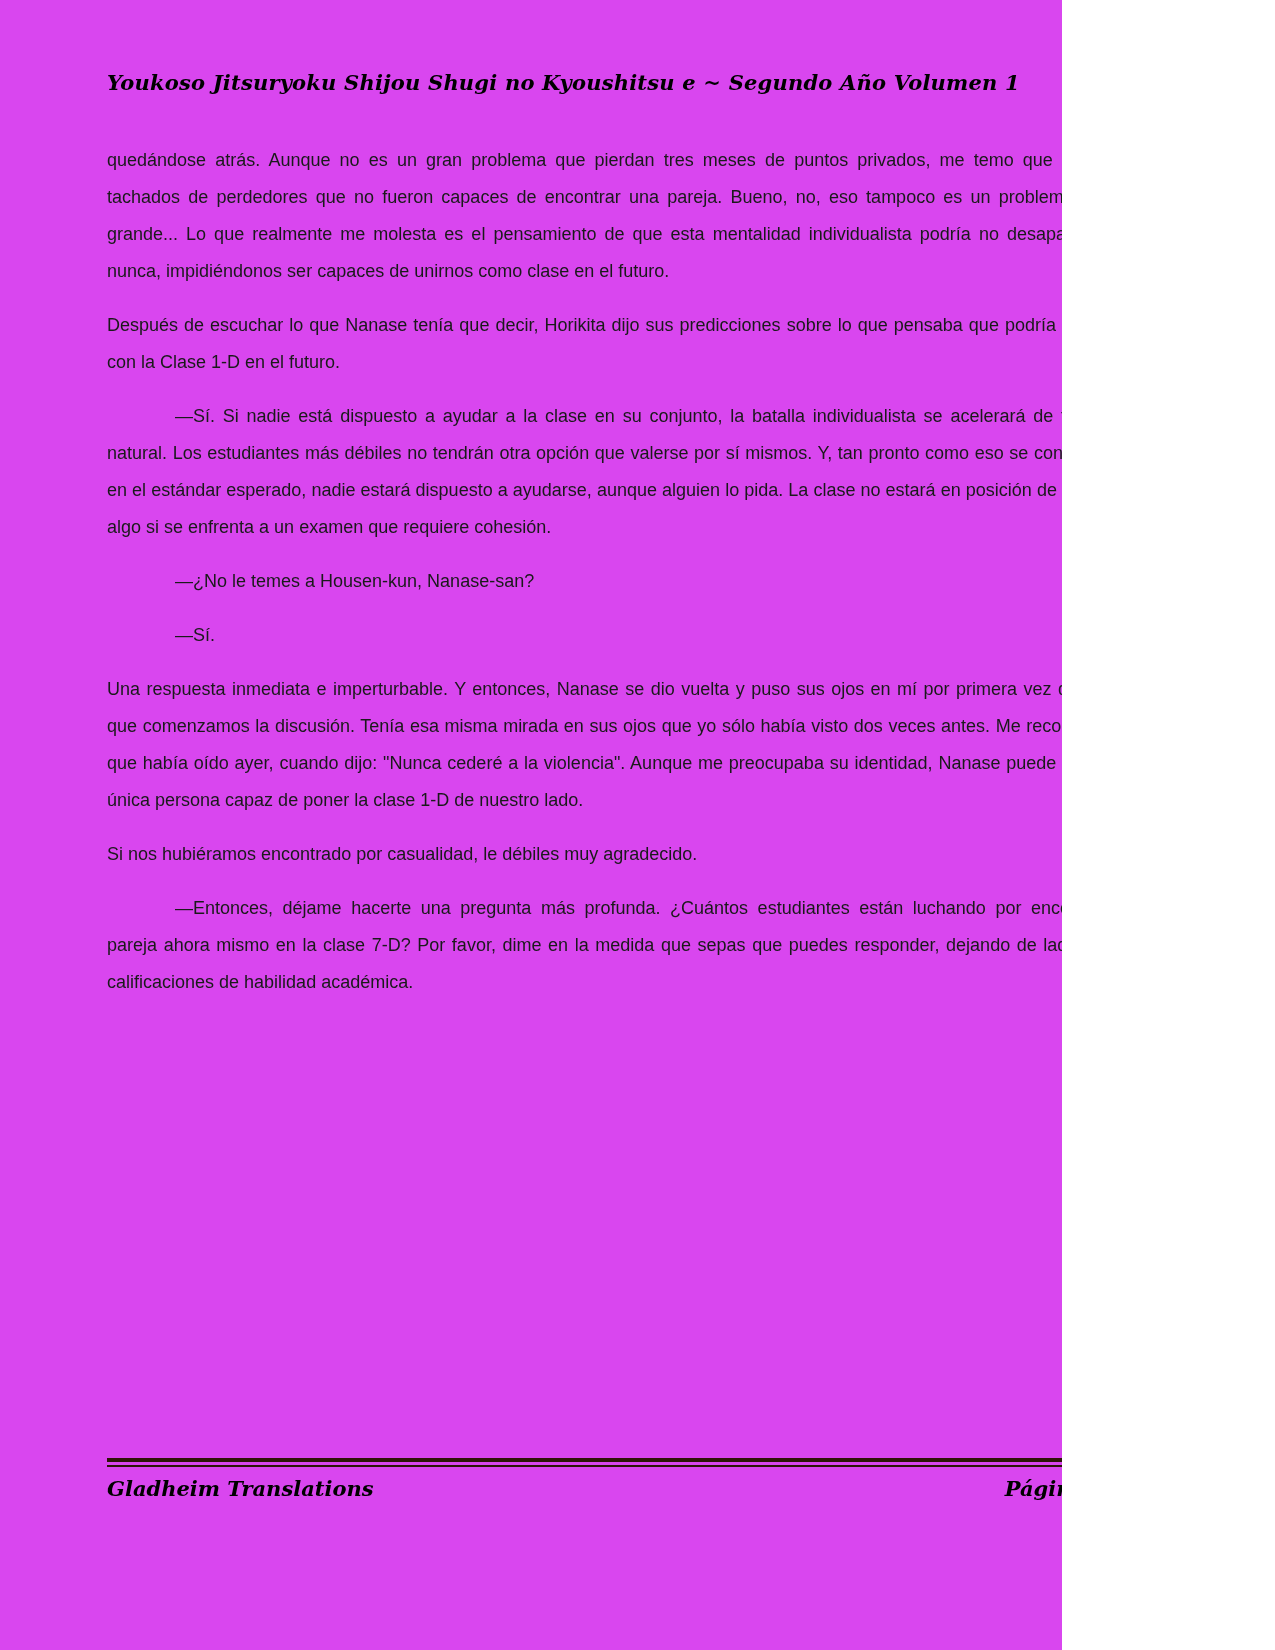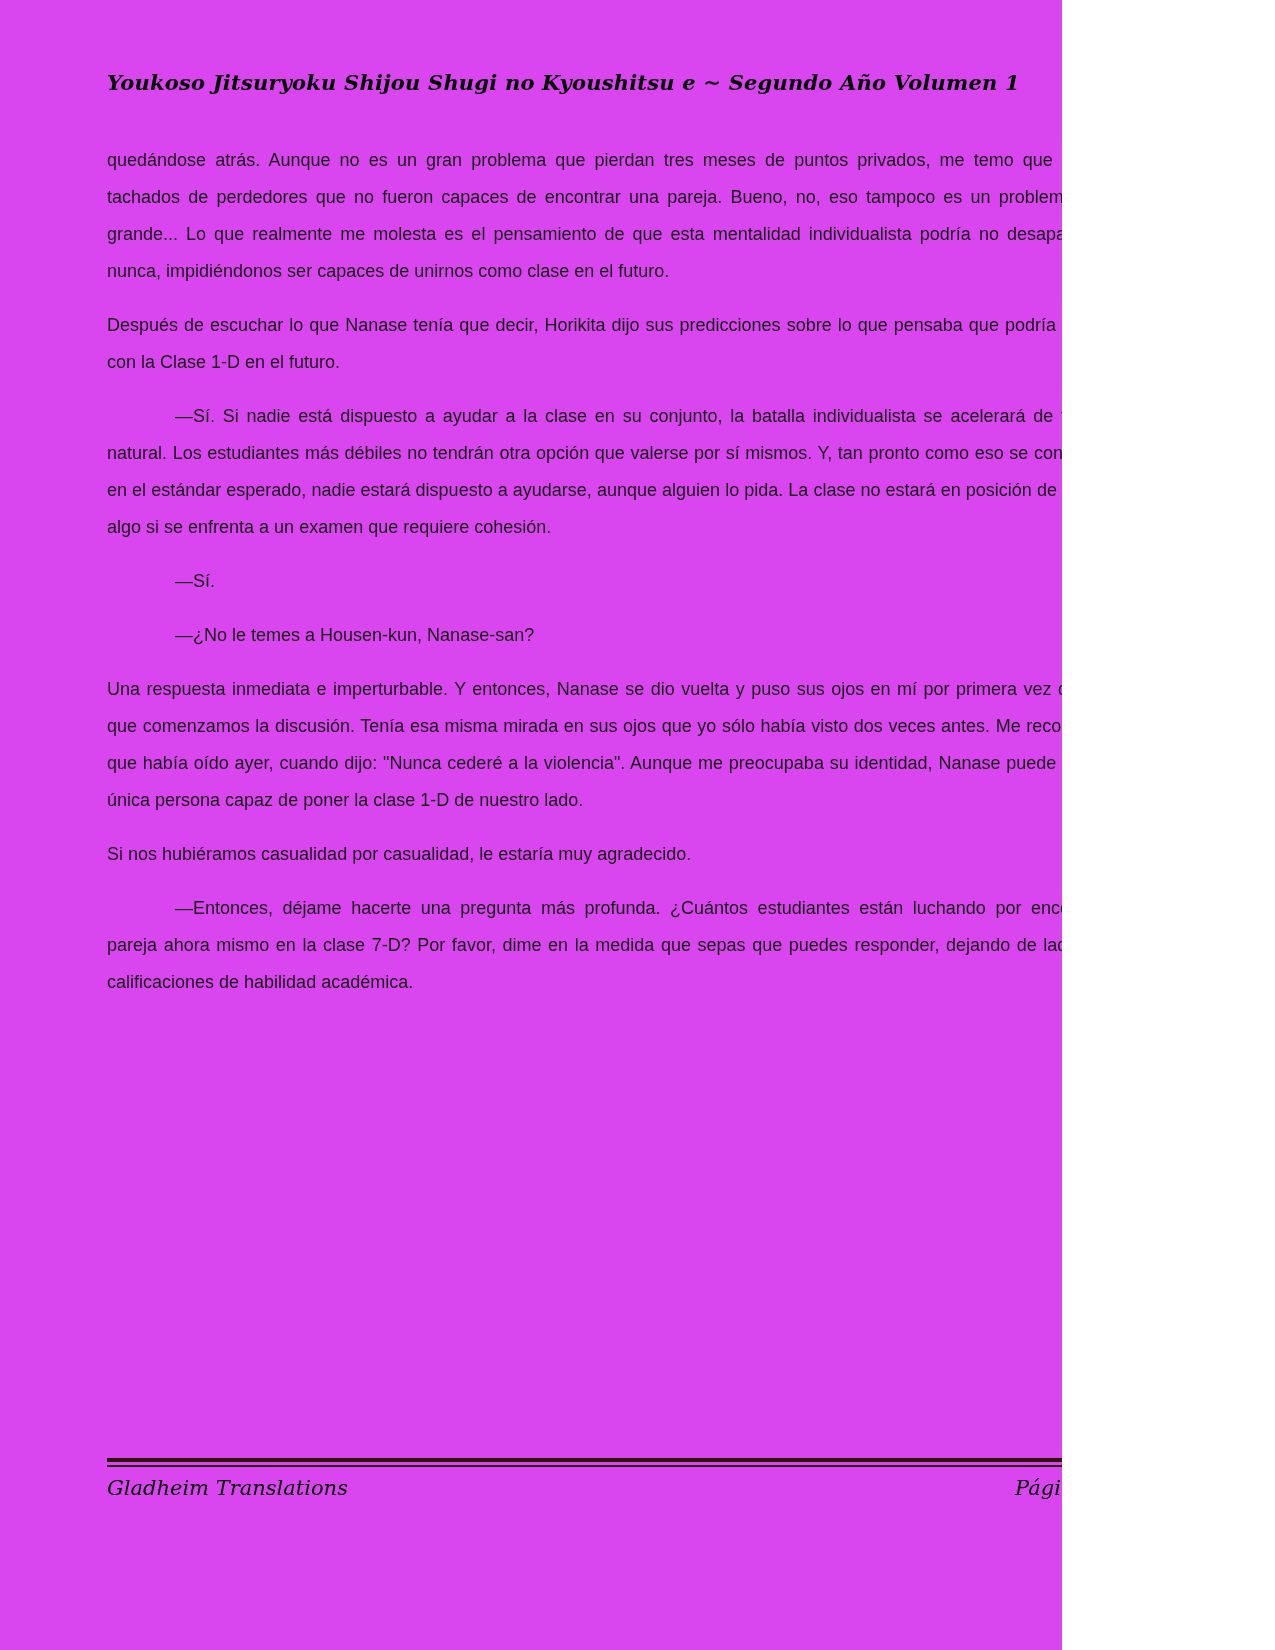--- a/index.html
+++ b/index.html
@@ -54,42 +54,42 @@
     height: 3px;
     border-top: 4px solid #2e1408;
     border-bottom: 2px solid #2e1408;
   }
   .footer-row {
     margin-top: 9px;
     display: flex;
     justify-content: space-between;
     font-family: "DejaVu Serif", serif;
     font-style: italic;
-    font-weight: normal;
+    font-weight: bold;
     font-size: 21px;
     color: #000000;
   }
 </style>
 </head>
 <body>
 
 <div class="page">
 
   <header class="page-header">
     <span>Youkoso Jitsuryoku Shijou Shugi no Kyoushitsu e ~ Segundo Año Volumen 1</span>
   </header>
 
   <main class="body-text" id="paragraphs">
       <p class="para">quedándose atrás. Aunque no es un gran problema que pierdan tres meses de puntos privados, me temo que serán tachados de perdedores que no fueron capaces de encontrar una pareja. Bueno, no, eso tampoco es un problema tan grande... Lo que realmente me molesta es el pensamiento de que esta mentalidad individualista podría no desaparecer nunca, impidiéndonos ser capaces de unirnos como clase en el futuro.</p>
       <p class="para">Después de escuchar lo que Nanase tenía que decir, Horikita dijo sus predicciones sobre lo que pensaba que podría pasar con la Clase 1-D en el futuro.</p>
       <p class="para indent">—Sí. Si nadie está dispuesto a ayudar a la clase en su conjunto, la batalla individualista se acelerará de forma natural. Los estudiantes más débiles no tendrán otra opción que valerse por sí mismos. Y, tan pronto como eso se convierta en el estándar esperado, nadie estará dispuesto a ayudarse, aunque alguien lo pida. La clase no estará en posición de hacer algo si se enfrenta a un examen que requiere cohesión.</p>
+      <p class="para indent">—¿No le temes a Housen-kun, Nanase-san?</p>
       <p class="para indent">—Sí.</p>
-      <p class="para indent">—¿No le temes a Housen-kun, Nanase-san?</p>
       <p class="para">Una respuesta inmediata e imperturbable. Y entonces, Nanase se dio vuelta y puso sus ojos en mí por primera vez desde que comenzamos la discusión. Tenía esa misma mirada en sus ojos que yo sólo había visto dos veces antes. Me recordó lo que había oído ayer, cuando dijo: "Nunca cederé a la violencia". Aunque me preocupaba su identidad, Nanase puede ser la única persona capaz de poner la clase 1-D de nuestro lado.</p>
-      <p class="para">Si nos hubiéramos casualidad por casualidad, le estaría muy agradecido.</p>
+      <p class="para">Si nos hubiéramos encontrado por casualidad, le débiles muy agradecido.</p>
       <p class="para indent">—Entonces, déjame hacerte una pregunta más profunda. ¿Cuántos estudiantes están luchando por encontrar pareja ahora mismo en la clase 7-D? Por favor, dime en la medida que sepas que puedes responder, dejando de lado las calificaciones de habilidad académica.</p>
     </main>
 
   <footer class="page-footer">
     <div class="footer-rule"></div>
     <div class="footer-row">
       <span>Gladheim Translations</span>
       <span>Página 6</span>
     </div>
   </footer>

